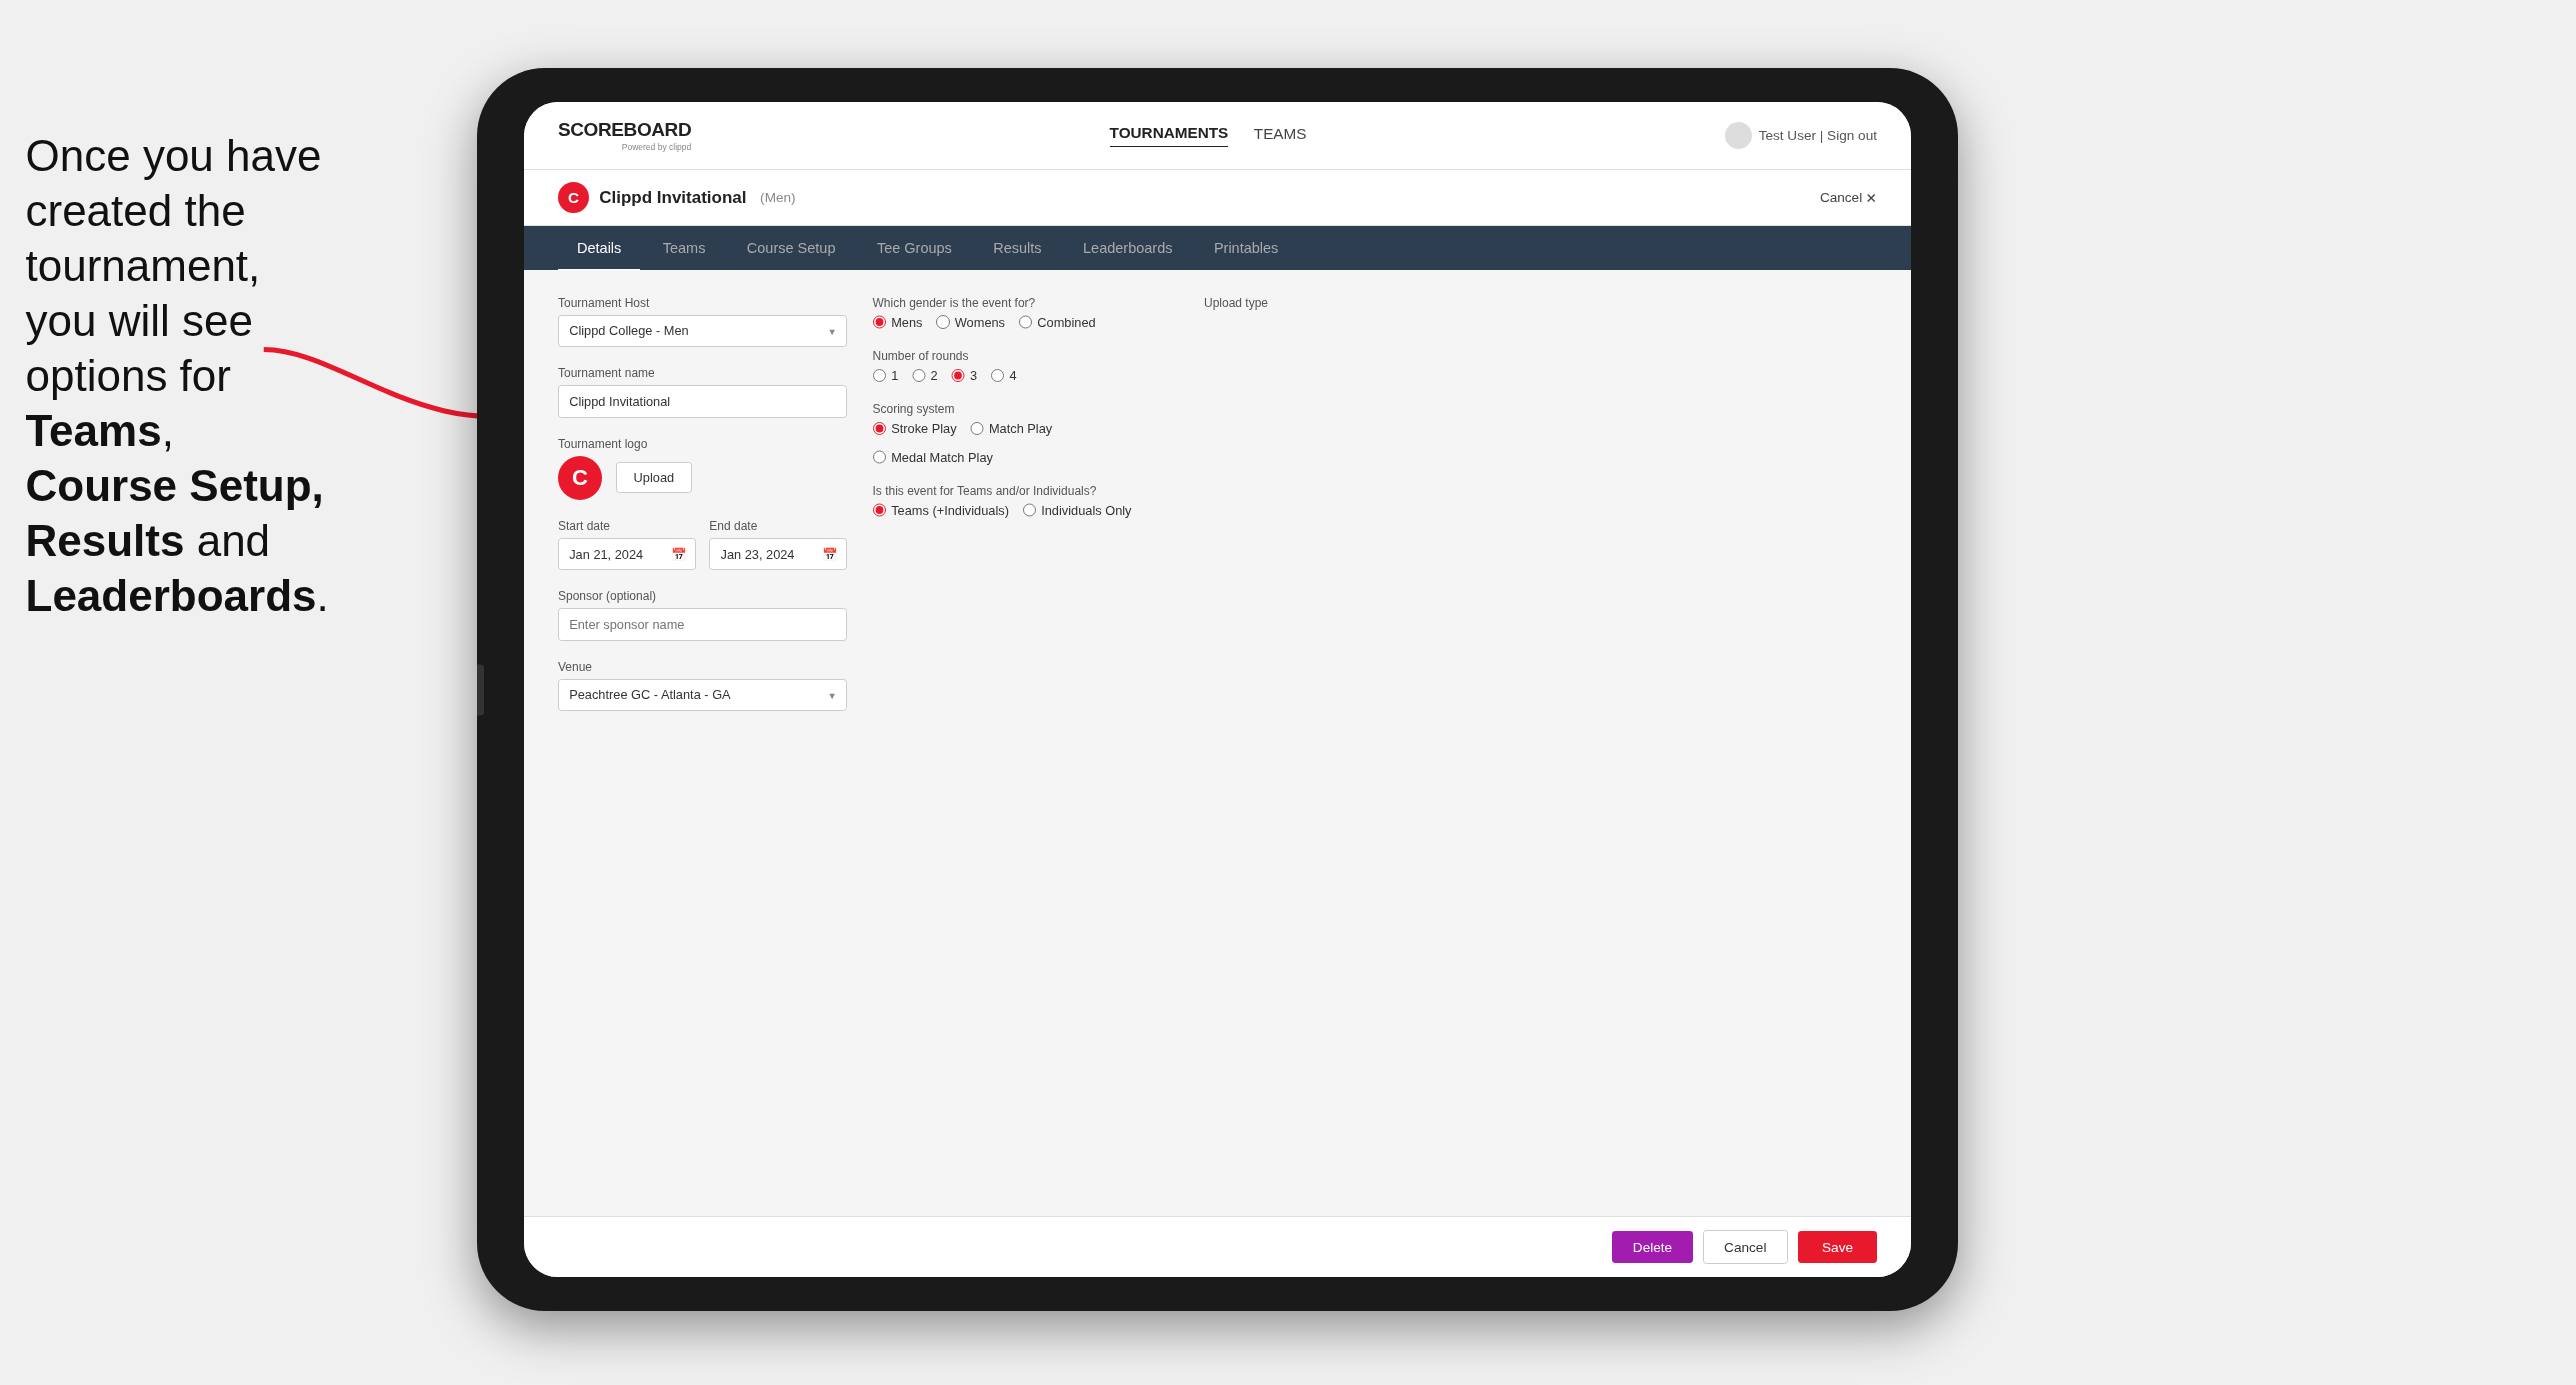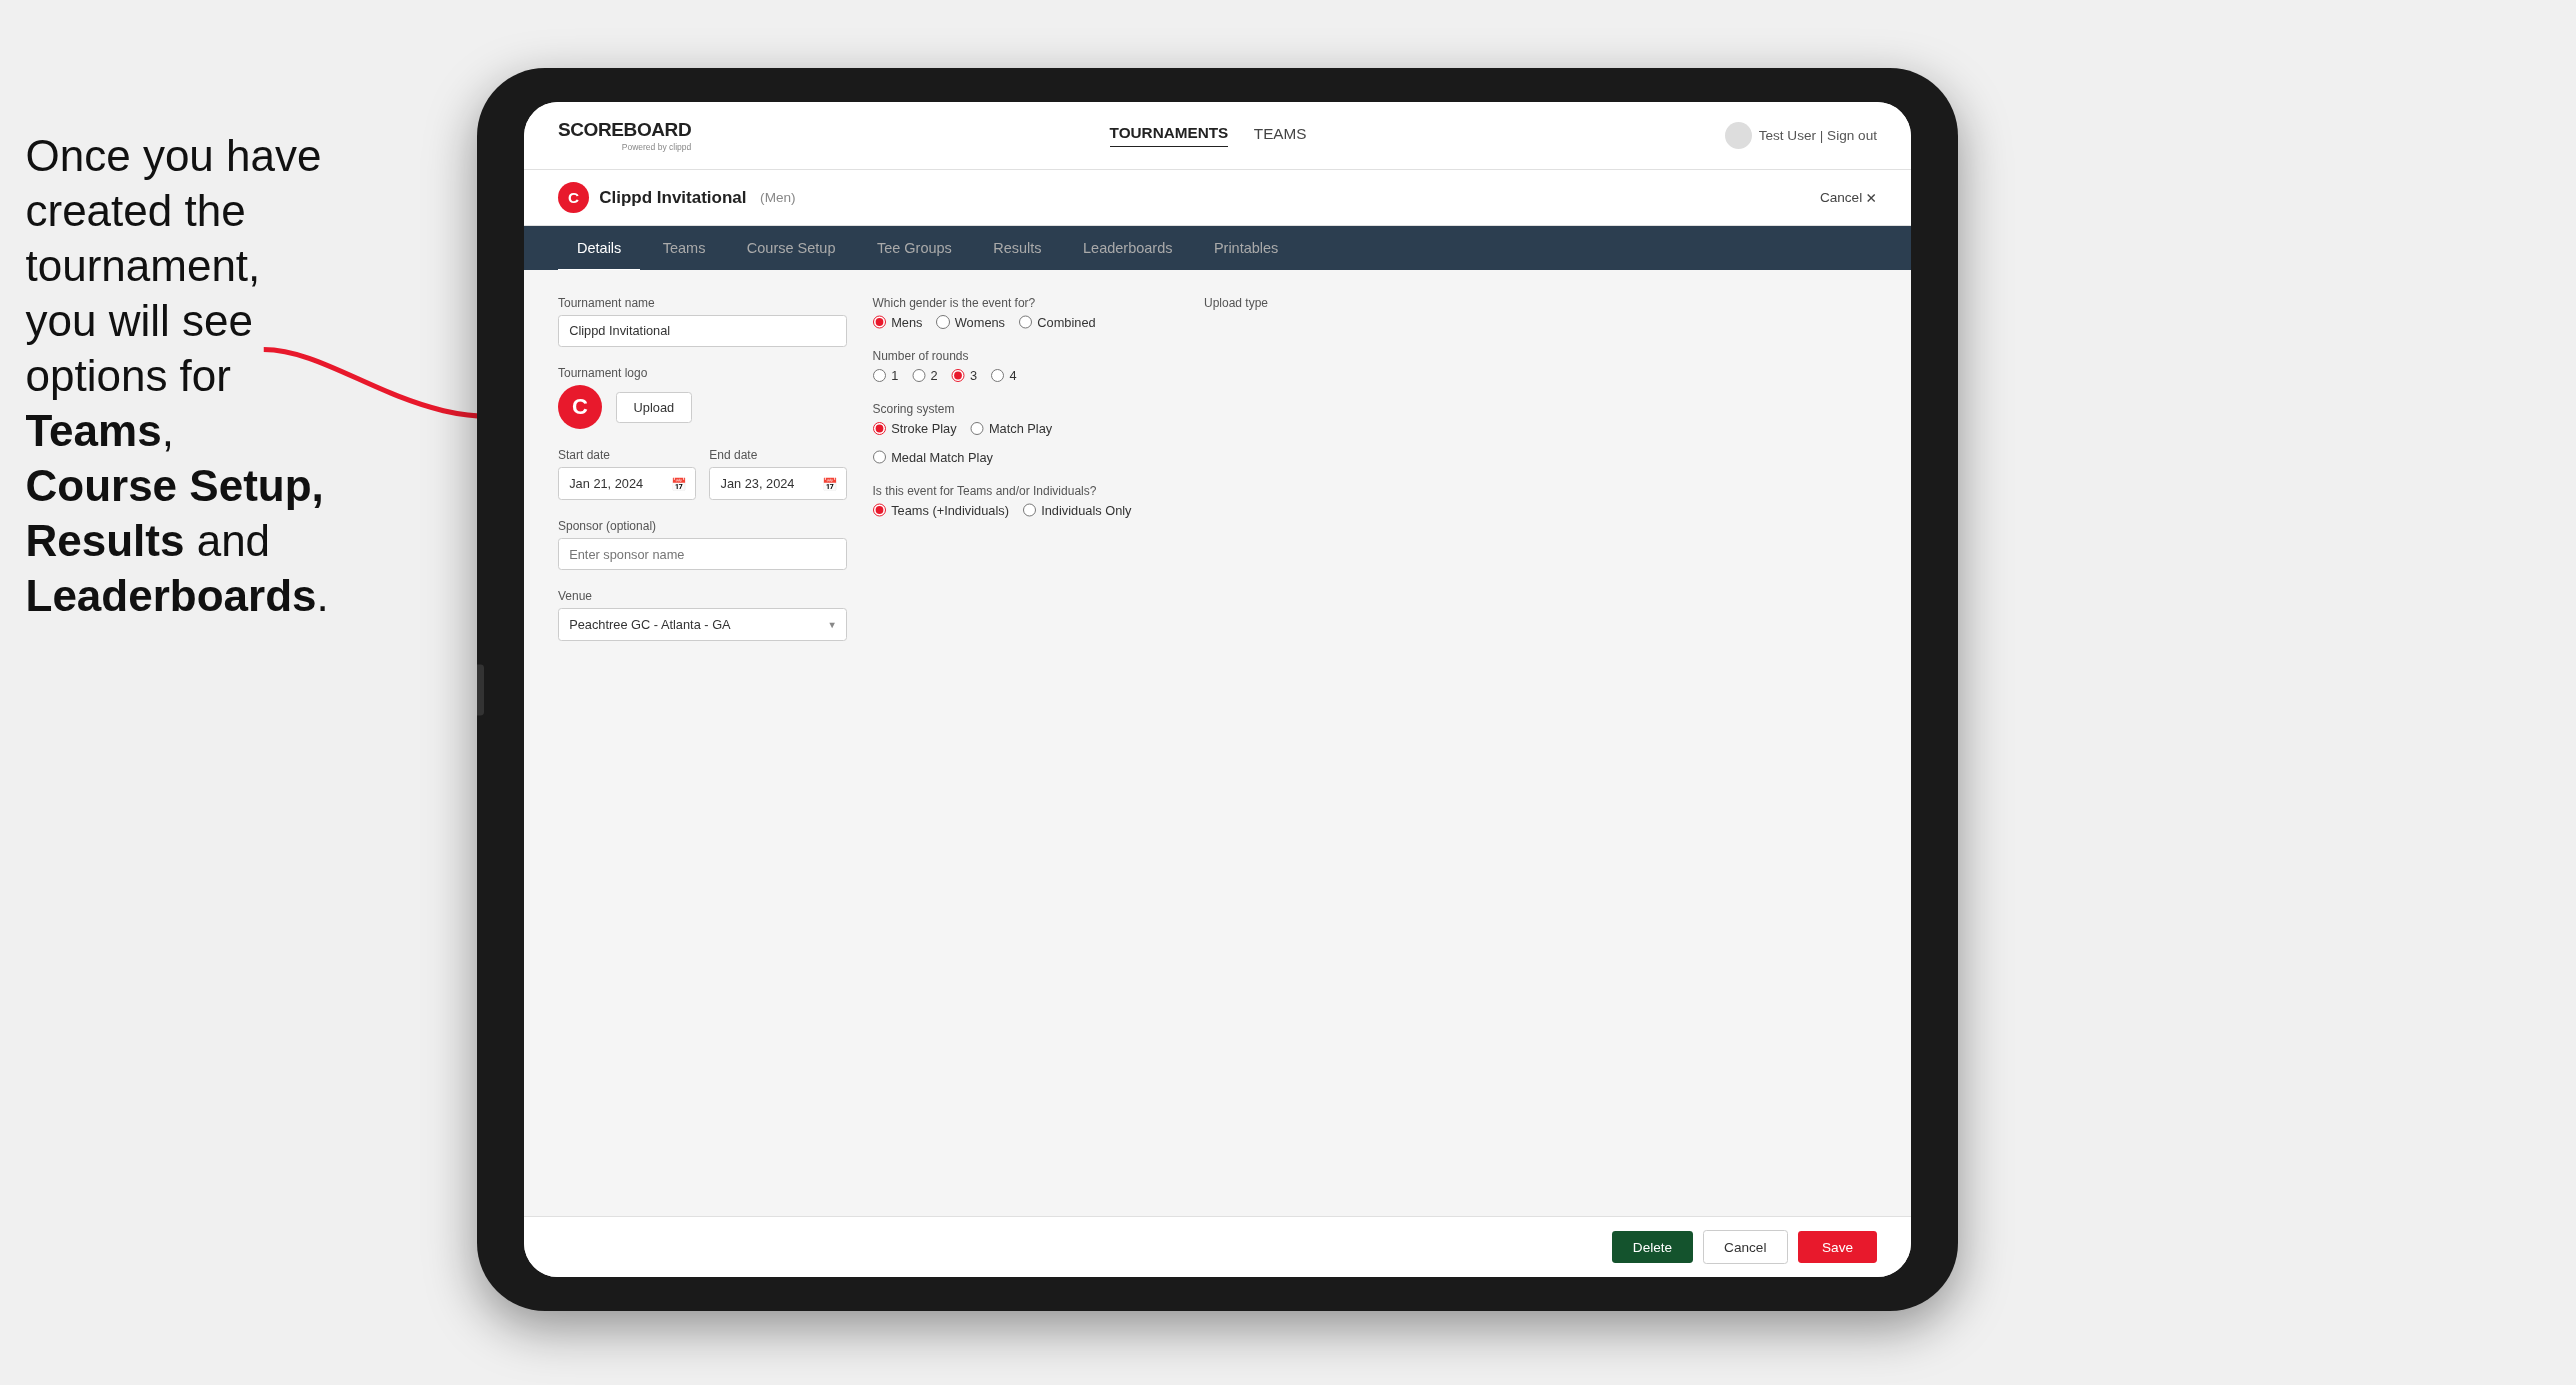--- a/index.html
+++ b/index.html
@@ -353,21 +353,21 @@
       background: #fff;
       border-top: 0.9px solid #e0e0e0;
       padding: 13.6px 34px;
       display: flex;
       justify-content: flex-end;
       gap: 10.2px;
       height: 61px;
       align-items: center;
     }
     .btn-delete {
-      background: #14532d;
+      background: #a21caf;
       color: white;
       border: none;
       border-radius: 3.4px;
       padding: 8.5px 20.4px;
       font-size: 13.6px;
       cursor: pointer;
       font-weight: 500;
     }
     .btn-cancel {
       background: #fff;
@@ -468,20 +468,28 @@
       <div class="tab-item">Tee Groups</div>
       <div class="tab-item">Results</div>
       <div class="tab-item">Leaderboards</div>
       <div class="tab-item">Printables</div>
     </div>
 
     <div class="main-content">
 
       <div class="left-col">
 
+        <div class="field-group">
+          <div class="field-label">Tournament Host</div>
+          <div class="select-wrapper">
+            <select class="field-select">
+              <option>Clippd College - Men</option>
+            </select>
+          </div>
+        </div>
 
         <div class="field-group">
           <div class="field-label">Tournament name</div>
           <input class="field-input" type="text" value="Clippd Invitational" style="">
         </div>
 
         <div class="field-group">
           <div class="field-label">Tournament logo</div>
           <div class="logo-upload-row">
             <div class="logo-circle">C</div>

